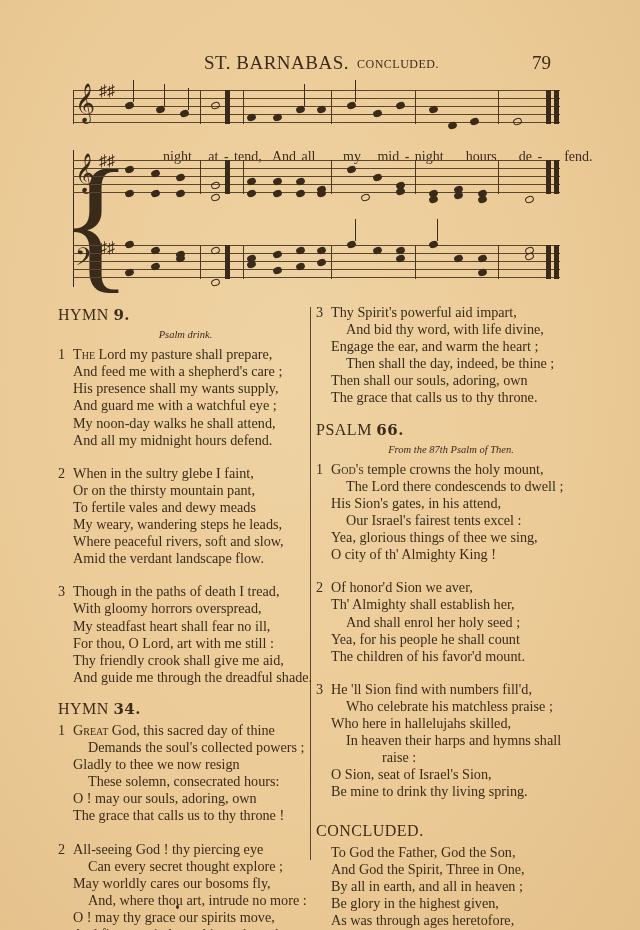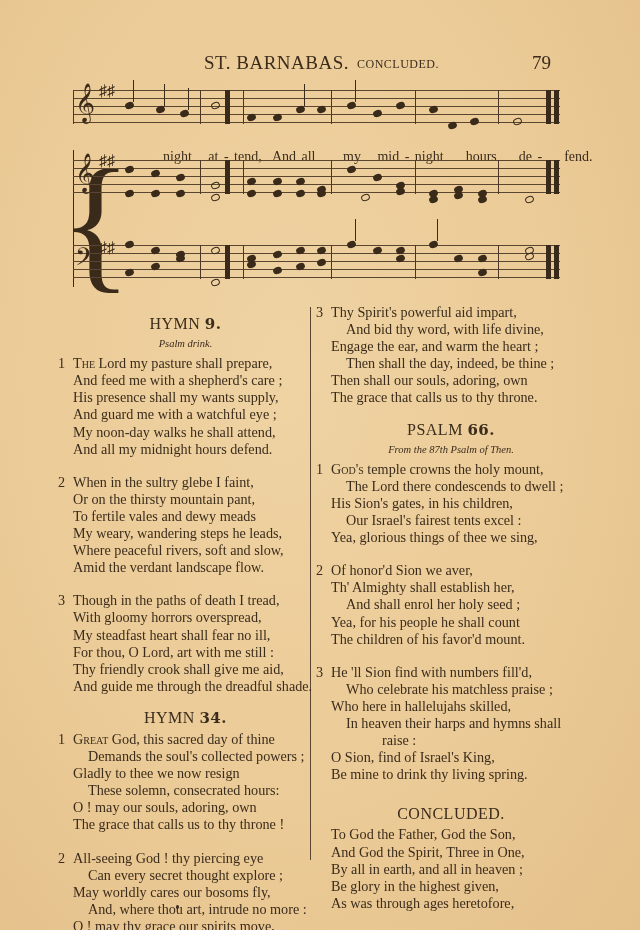--- a/index.html
+++ b/index.html
@@ -23,21 +23,21 @@
   .lyrics{position:absolute;left:70px;top:53px;font-size:14px;word-spacing:2px;white-space:pre;}
   .brace{position:absolute;left:0;top:72px;width:10px;height:140px;font-size:150px;line-height:140px;color:#3a2a1a;}
   .clef{position:absolute;font-size:34px;line-height:34px;color:#3a2a1a;}
   .keysig{position:absolute;font-size:16px;color:#3a2a1a;}
   .sysline{position:absolute;left:13px;width:1px;background:#3a2a1a;}
 
   .col{position:absolute;font-size:14.2px;line-height:17.1px;}
   .col.left{left:58px;top:303px;width:255px;}
   .col.right{left:316px;top:304px;width:270px;}
   .divider{position:absolute;left:310px;top:307px;width:1px;height:553px;background:#5a4530;}
-  .hymn-title{text-align:center;font-size:16px;letter-spacing:0.5px;margin:12px 0 2px 0;}
+  .hymn-title{font-size:16px;letter-spacing:0.5px;margin:3px 0 2px 0;}
   .hymn-title .num{font-family:"DejaVu Serif",serif;font-weight:bold;font-size:15px;}
   .subtitle{text-align:center;font-style:italic;font-size:10.5px;margin:0 0 3px 0;}
   .stanza{position:relative;margin:0 0 16px 0;}
   .stanza .n{position:absolute;left:0;top:0;width:12px;}
   .ln{display:block;padding-left:15px;white-space:nowrap;}
   .ln.ind{padding-left:30px;}
   .ln.ind2{padding-left:66px;}
   .sc{font-variant:small-caps;}
   .speck{position:absolute;width:3px;height:4px;border-radius:50%;background:#3a2a1a;}
 </style>
@@ -262,40 +262,41 @@
       <span class="ln">The grace that calls us to thy throne.</span>
     </div>
 
     <div>
       <div class="hymn-title"><span>PSALM</span> <span class="num">66.</span></div>
       <div class="subtitle">From the 87th Psalm of Then.</div>
       <div class="stanza">
         <span class="n">1</span>
         <span class="ln"><span class="sc">God's</span><span> temple crowns the holy mount,</span></span>
         <span class="ln ind">The Lord there condescends to dwell ;</span>
-        <span class="ln">His Sion's gates, in his children,</span>
+        <span class="ln">His Sion's gates, in his attend,</span>
         <span class="ln ind">Our Israel's fairest tents excel :</span>
         <span class="ln">Yea, glorious things of thee we sing,</span>
+        <span class="ln">O city of th' Almighty King !</span>
       </div>
       <div class="stanza">
         <span class="n">2</span>
         <span class="ln">Of honor'd Sion we aver,</span>
         <span class="ln">Th' Almighty shall establish her,</span>
         <span class="ln ind">And shall enrol her holy seed ;</span>
         <span class="ln">Yea, for his people he shall count</span>
         <span class="ln">The children of his favor'd mount.</span>
       </div>
       <div class="stanza" style="margin-bottom:22px">
         <span class="n">3</span>
         <span class="ln">He 'll Sion find with numbers fill'd,</span>
         <span class="ln ind">Who celebrate his matchless praise ;</span>
         <span class="ln">Who here in hallelujahs skilled,</span>
         <span class="ln ind">In heaven their harps and hymns shall</span>
         <span class="ln ind2">raise :</span>
-        <span class="ln">O Sion, find of Israel's King,</span>
+        <span class="ln">O Sion, seat of Israel's Sion,</span>
         <span class="ln">Be mine to drink thy living spring.</span>
       </div>
     </div>
 
     <div>
       <div class="hymn-title" style="margin-bottom:4px">CONCLUDED.</div>
       <div class="stanza">
         <span class="ln">To God the Father, God the Son,</span>
         <span class="ln">And God the Spirit, Three in One,</span>
         <span class="ln">By all in earth, and all in heaven ;</span>

